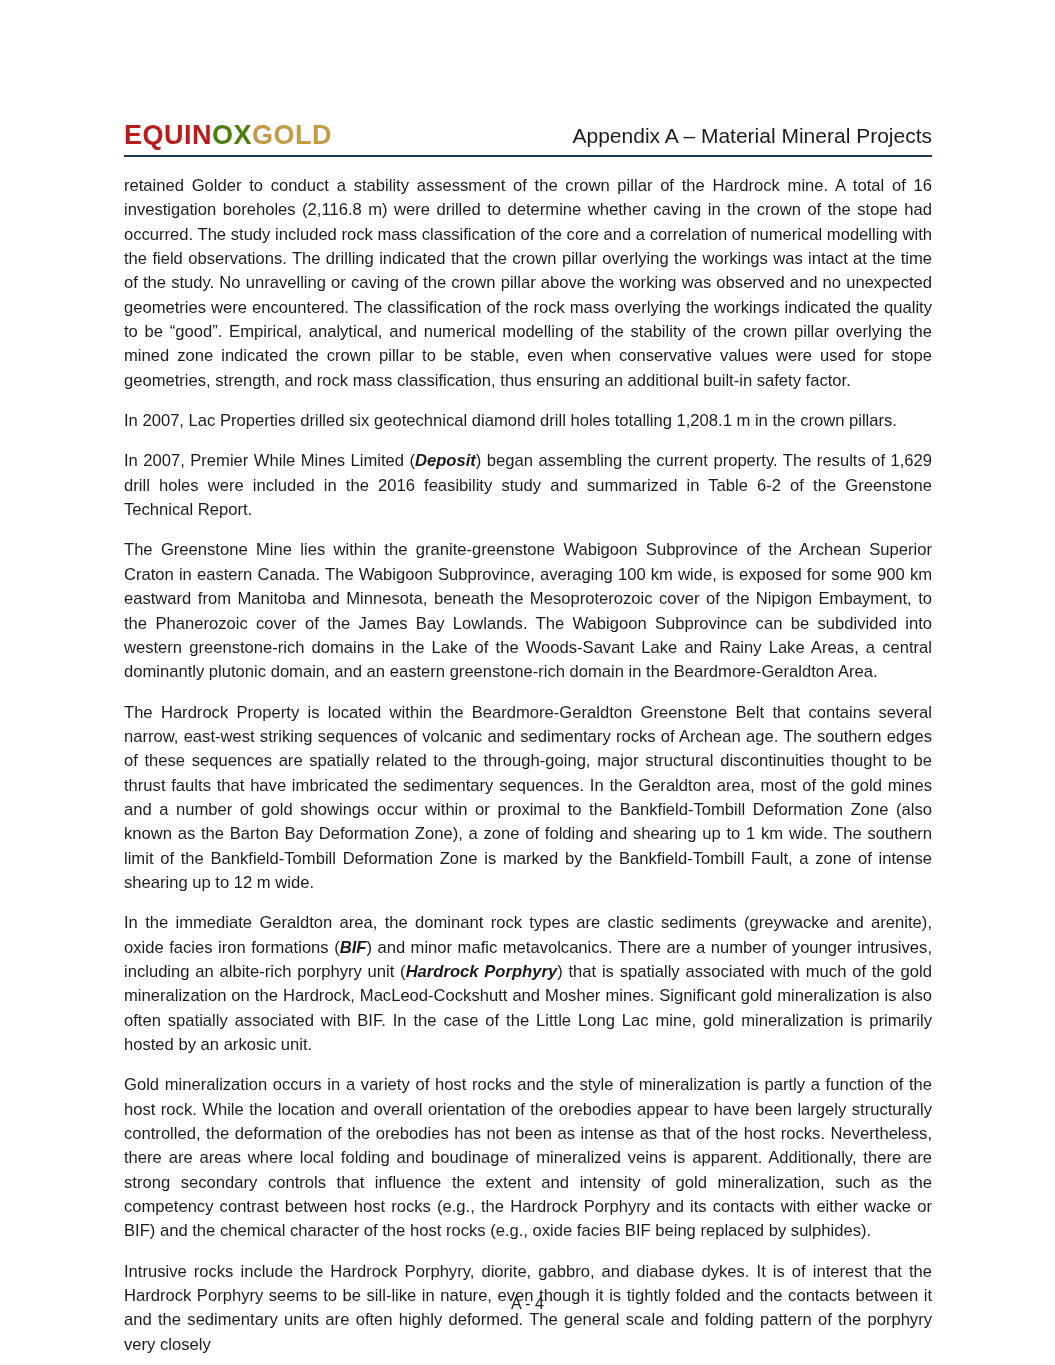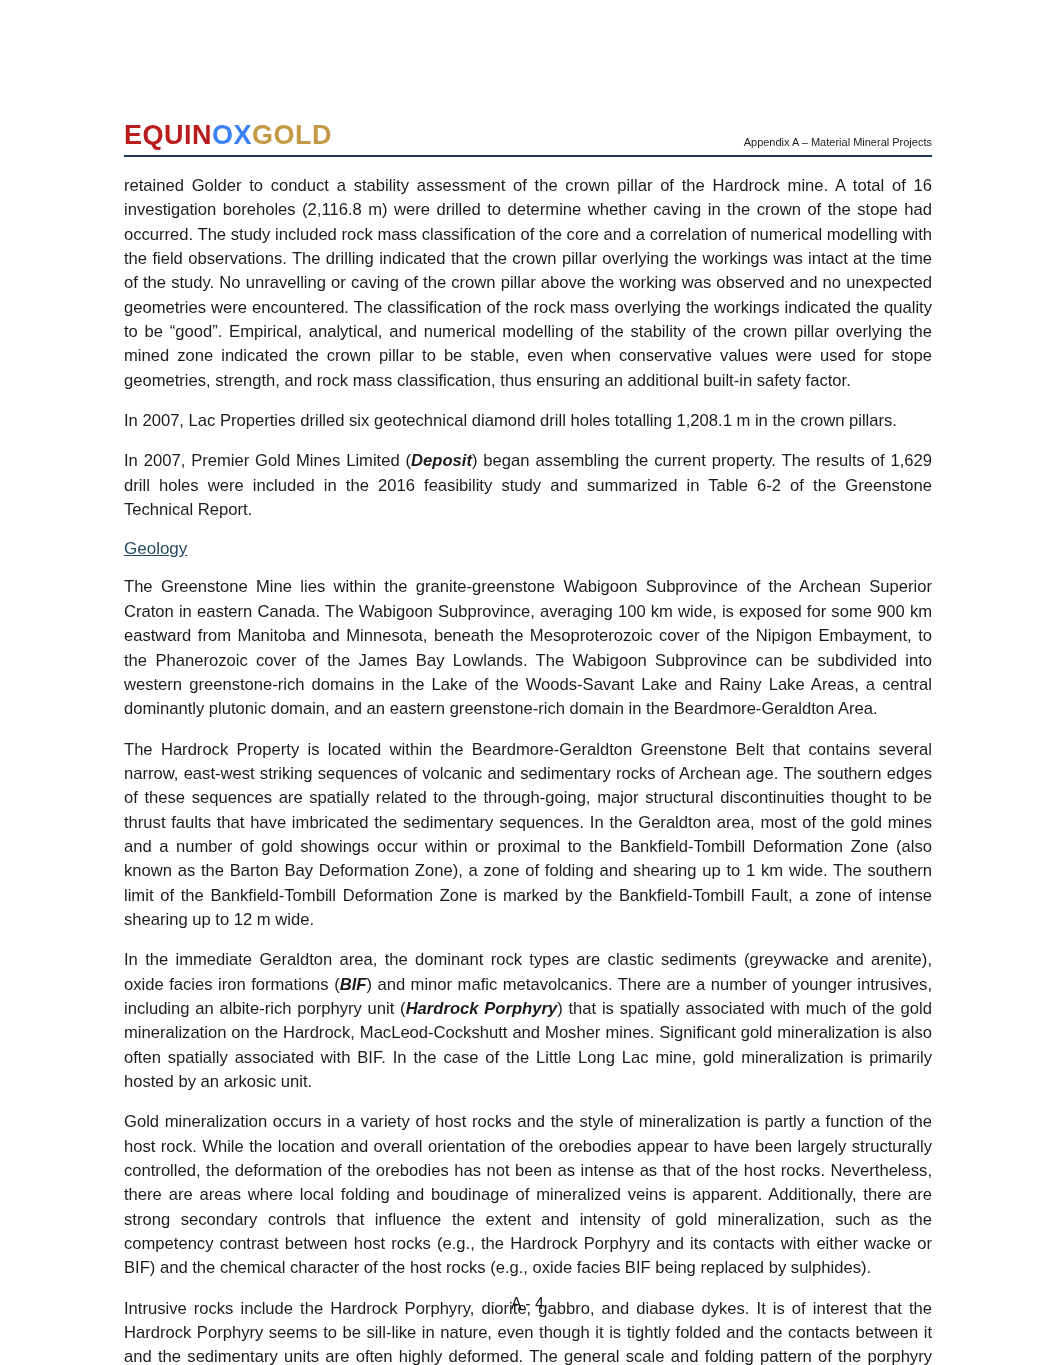--- a/index.html
+++ b/index.html
@@ -11,23 +11,23 @@
     font-family:"Liberation Sans", sans-serif;
     color:#1c1c1c;
     overflow:hidden;
   }
   header.page-header {
     position:absolute; top:122px; left:124px; right:123px;
     display:flex; justify-content:space-between; align-items:flex-end;
   }
   .logo { font-weight:700; font-size:27px; letter-spacing:0.5px; line-height:1; white-space:nowrap; }
   .logo .lg-navy { color:#b91c1c; }
-  .logo .lg-blue { color:#3b82f6; }
+  .logo .lg-blue { color:#4d7c0f; }
   .logo .lg-gold { color:#C39A45;margin-top:45px; }
-  .header-title { font-size:11px; color:#1c1c1c; padding-bottom:1px; }
+  .header-title { font-size:21px; color:#1c1c1c; padding-bottom:1px; }
   .header-rule {
     position:absolute; top:155px; left:124px; right:123px;
     border-top:2px solid #22395C; height:0;
   }
   main.doc-body {
     position:absolute; top:174px; left:124px; width:808px;
     font-size:16.6px; line-height:24.35px;
     text-align:justify;
   }
   main.doc-body p { margin:0 0 16px 0; }
@@ -58,24 +58,23 @@
   </header>
 
   <div class="header-rule"></div>
 
   <main class="doc-body">
 
     <p>retained Golder to conduct a stability assessment of the crown pillar of the Hardrock mine. A total of 16 investigation boreholes (2,116.8 m) were drilled to determine whether caving in the crown of the stope had occurred. The study included rock mass classification of the core and a correlation of numerical modelling with the field observations. The drilling indicated that the crown pillar overlying the workings was intact at the time of the study. No unravelling or caving of the crown pillar above the working was observed and no unexpected geometries were encountered. The classification of the rock mass overlying the workings indicated the quality to be “good”. Empirical, analytical, and numerical modelling of the stability of the crown pillar overlying the mined zone indicated the crown pillar to be stable, even when conservative values were used for stope geometries, strength, and rock mass classification, thus ensuring an additional built-in safety factor.</p>
 
     <p>In 2007, Lac Properties drilled six geotechnical diamond drill holes totalling 1,208.1 m in the crown pillars.</p>
 
-    <p><span>In 2007, Premier Gold Mines Limited (</span><span class="bi">Deposit</span><span>) began assembling the current property. The results of 1,629 drill holes were included in the 2016 feasibility study and summarized in Table 6-2 of the Greenstone Technical Report.</span></p>
+    <p><span>In 2007, Premier While Mines Limited (</span><span class="bi">Deposit</span><span>) began assembling the current property. The results of 1,629 drill holes were included in the 2016 feasibility study and summarized in Table 6-2 of the Greenstone Technical Report.</span></p>
 
 
-    <h3 class="sub-heading">Geology</h3>
 
     <p>The Greenstone Mine lies within the granite-greenstone Wabigoon Subprovince of the Archean Superior Craton in eastern Canada. The Wabigoon Subprovince, averaging 100 km wide, is exposed for some 900 km eastward from Manitoba and Minnesota, beneath the Mesoproterozoic cover of the Nipigon Embayment, to the Phanerozoic cover of the James Bay Lowlands. The Wabigoon Subprovince can be subdivided into western greenstone-rich domains in the Lake of the Woods-Savant Lake and Rainy Lake Areas, a central dominantly plutonic domain, and an eastern greenstone-rich domain in the Beardmore-Geraldton Area.</p>
 
     <p>The Hardrock Property is located within the Beardmore-Geraldton Greenstone Belt that contains several narrow, east-west striking sequences of volcanic and sedimentary rocks of Archean age. The southern edges of these sequences are spatially related to the through-going, major structural discontinuities thought to be thrust faults that have imbricated the sedimentary sequences. In the Geraldton area, most of the gold mines and a number of gold showings occur within or proximal to the Bankfield-Tombill Deformation Zone (also known as the Barton Bay Deformation Zone), a zone of folding and shearing up to 1 km wide. The southern limit of the Bankfield-Tombill Deformation Zone is marked by the Bankfield-Tombill Fault, a zone of intense shearing up to 12 m wide.</p>
 
     <p><span>In the immediate Geraldton area, the dominant rock types are clastic sediments (greywacke and arenite), oxide facies iron formations (</span><span class="bi">BIF</span><span>) and minor mafic metavolcanics. There are a number of younger intrusives, including an albite-rich porphyry unit (</span><span class="bi">Hardrock Porphyry</span><span>) that is spatially associated with much of the gold mineralization on the Hardrock, MacLeod-Cockshutt and Mosher mines. Significant gold mineralization is also often spatially associated with BIF. In the case of the Little Long Lac mine, gold mineralization is primarily hosted by an arkosic unit.</span></p>
 
     <p>Gold mineralization occurs in a variety of host rocks and the style of mineralization is partly a function of the host rock. While the location and overall orientation of the orebodies appear to have been largely structurally controlled, the deformation of the orebodies has not been as intense as that of the host rocks. Nevertheless, there are areas where local folding and boudinage of mineralized veins is apparent. Additionally, there are strong secondary controls that influence the extent and intensity of gold mineralization, such as the competency contrast between host rocks (e.g., the Hardrock Porphyry and its contacts with either wacke or BIF) and the chemical character of the host rocks (e.g., oxide facies BIF being replaced by sulphides).</p>
 
     <p>Intrusive rocks include the Hardrock Porphyry, diorite, gabbro, and diabase dykes. It is of interest that the Hardrock Porphyry seems to be sill-like in nature, even though it is tightly folded and the contacts between it and the sedimentary units are often highly deformed. The general scale and folding pattern of the porphyry very closely</p>

